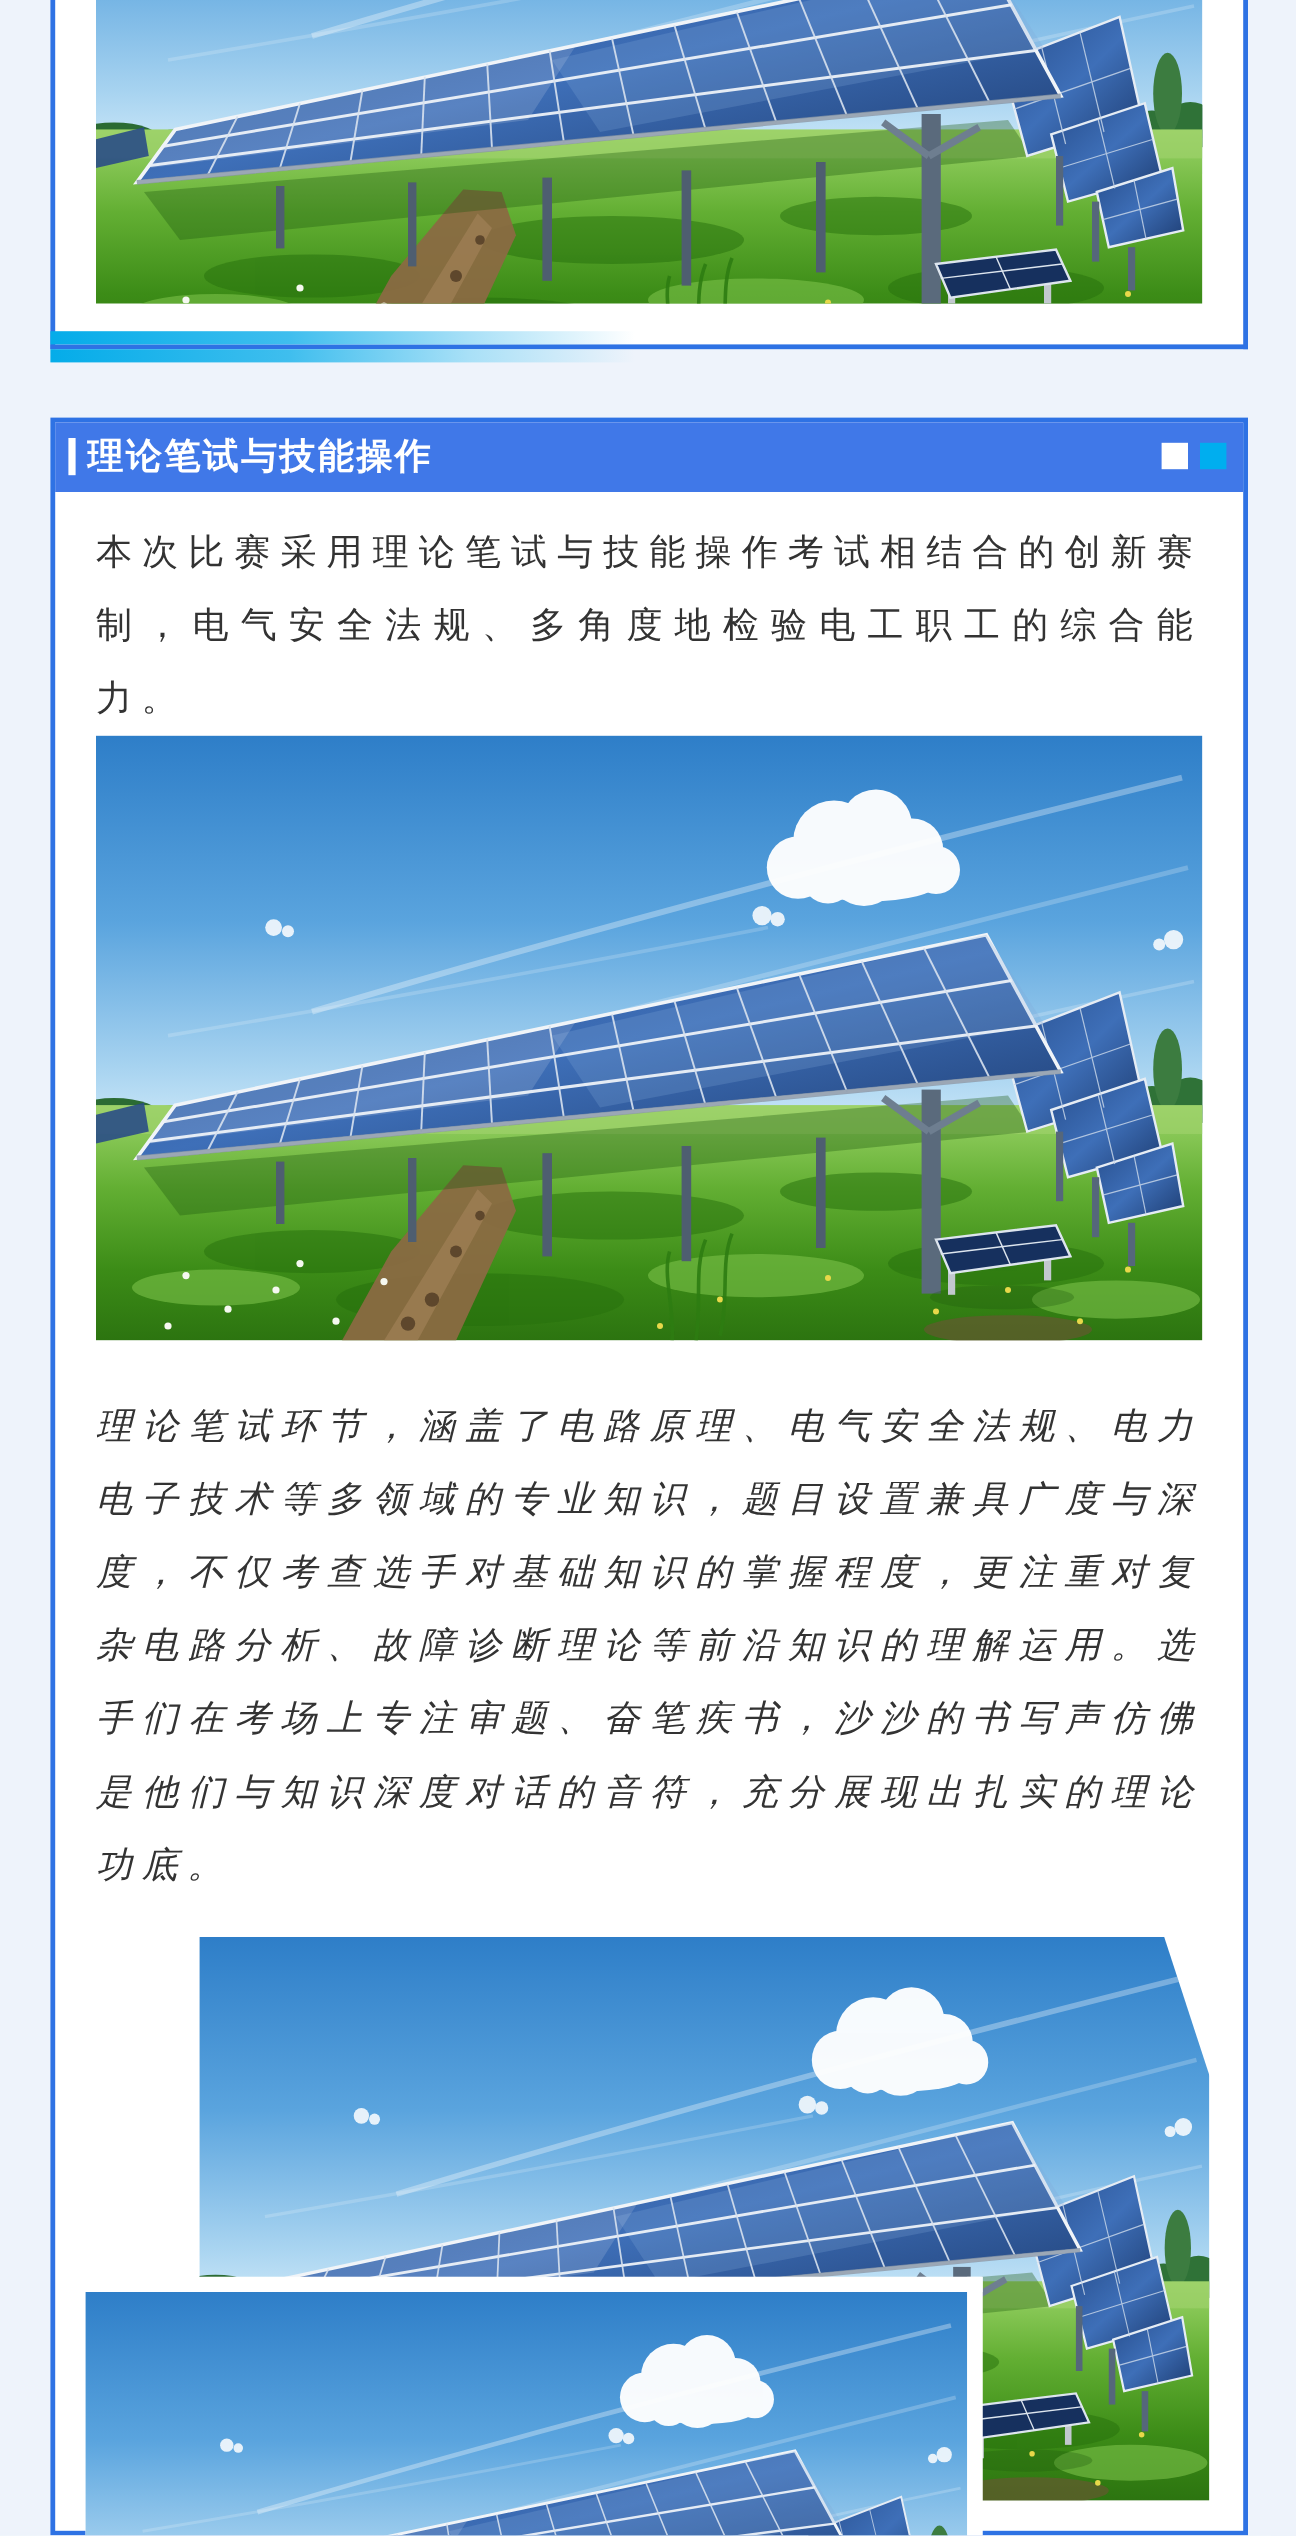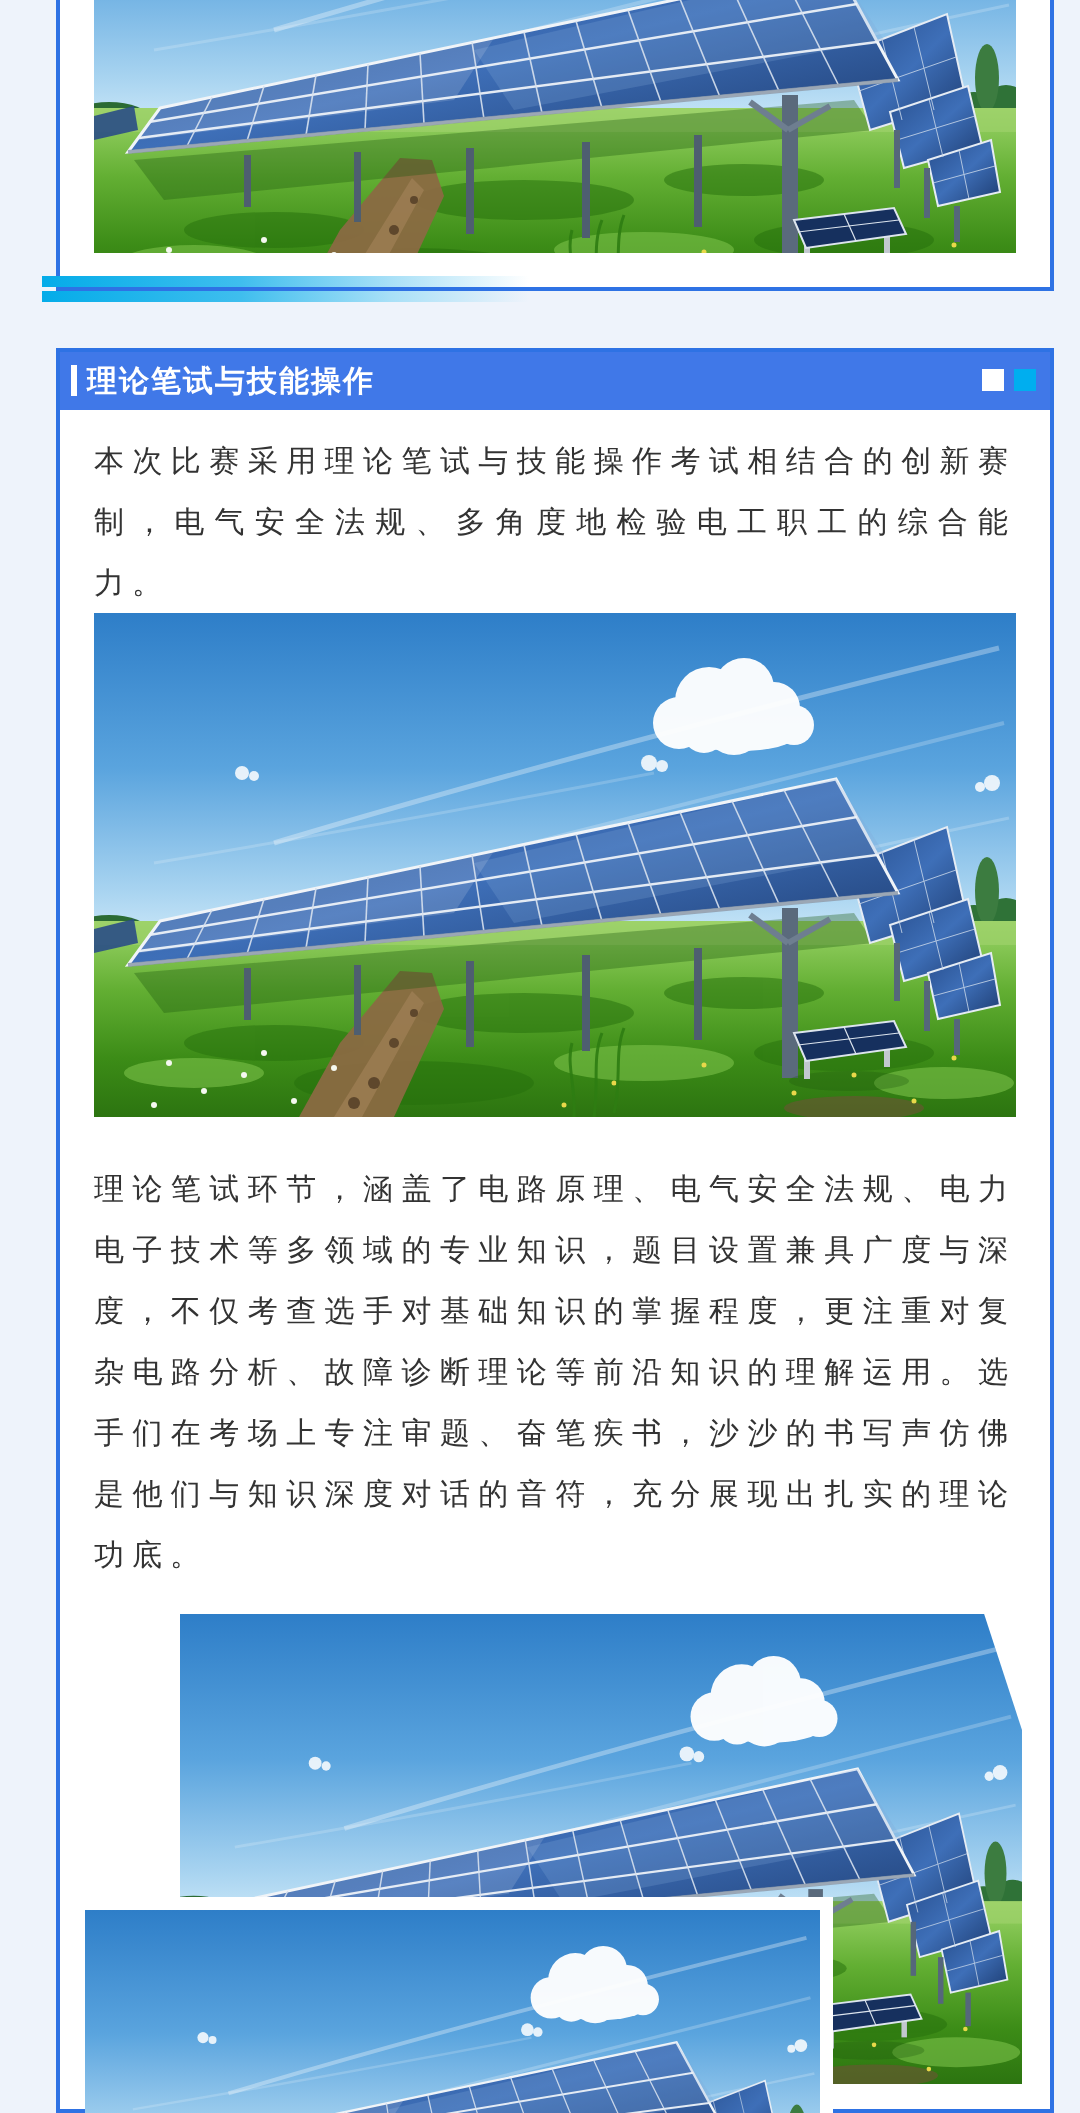--- a/index.html
+++ b/index.html
@@ -4,21 +4,21 @@
 <style>
   * { margin:0; padding:0; box-sizing:border-box; }
   html,body { width:1080px; background:#EEF3FB; }
   .page {
     position:relative; width:1080px; height:2113px; overflow:hidden;
     background:#EEF3FB;
     font-family:"Liberation Sans","DejaVu Sans",sans-serif;
   }
   .card {
     position:absolute; left:42px; width:998px;
-    background:#FFFFFF; border:4px solid #2E72E4;margin-left:14px;
+    background:#FFFFFF; border:4px solid #2E72E4;
   }
   .card-hero {
     top:0; height:291px; border-top:none;
   }
   .card-hero .photo-wrap { margin:0 0 0 34px; }
   .gradient-bar {
     position:absolute; left:42px; width:497px; height:11px; z-index:6;
     background:linear-gradient(90deg,#04ACE9 0%,#3FBEEE 40%,#A8E0F7 70%,rgba(255,255,255,0) 98%);
   }
   .bar1 { top:276px; }
@@ -36,21 +36,21 @@
     white-space:nowrap;
   }
   .sq { position:absolute; top:17px; width:22px; height:22px; }
   .sq-white { right:46px; background:#FFFFFF; }
   .sq-cyan  { right:14px; background:#00AEEF; }
   .section-body { padding:20px 34px 0 34px; }
   .para {
     font-size:30px; line-height:61px; letter-spacing:8px; color:#333333;
     text-align:justify; text-justify:inter-character;
   }
-  .para2 { margin-top:41px; }
+  .para2 { margin-top:41px;font-style:italic; }
   .photo-main { margin-top:0; }
   .photo-wrap svg { display:block; }
   .collage { position:relative; margin-top:29px; height:650px; }
   .photoA {
     position:absolute; left:86px; top:0; width:842px; height:470px;
     clip-path:polygon(0 0, 95.5% 0, 100% 24.7%, 100% 100%, 0 100%);
   }
   .photoB {
     position:absolute; left:-9px; top:283px; width:748px; height:415px;
     border-top:13px solid #FFFFFF; border-right:13px solid #FFFFFF;

